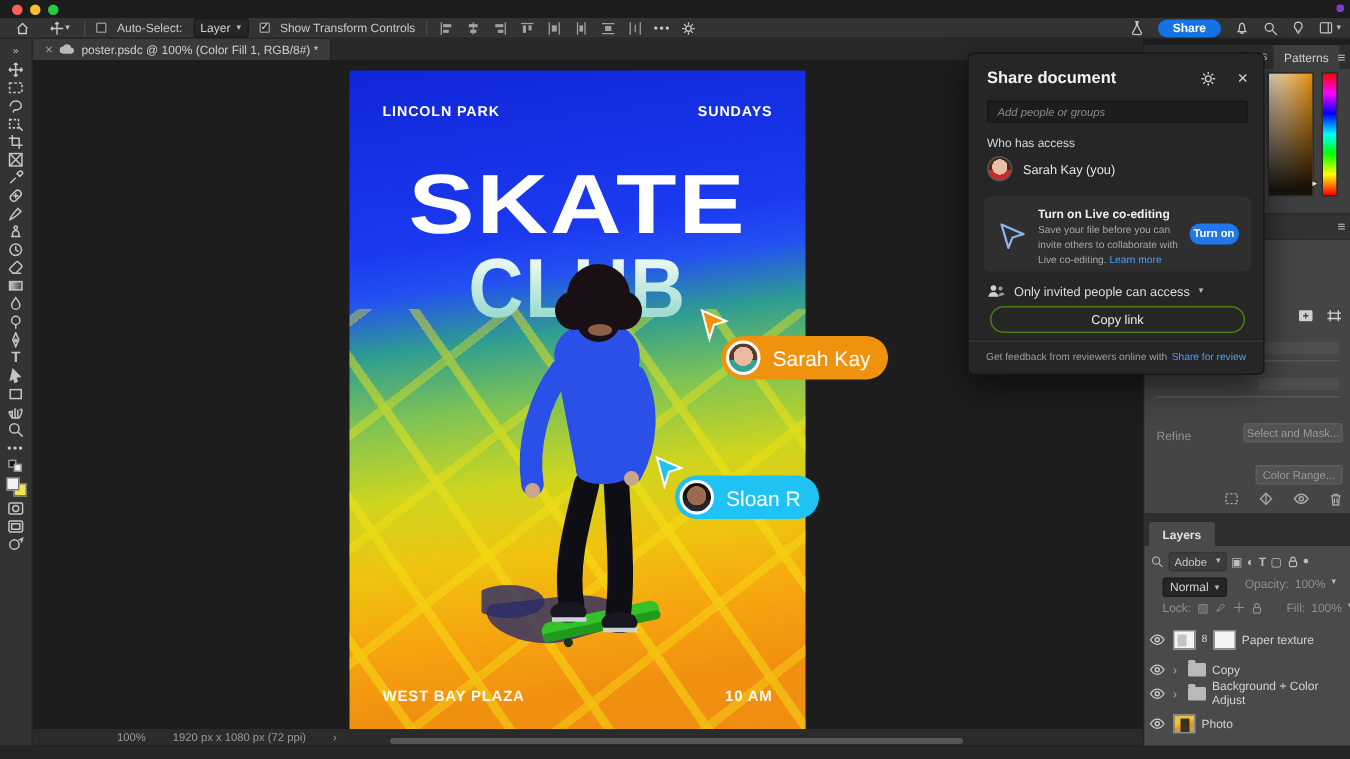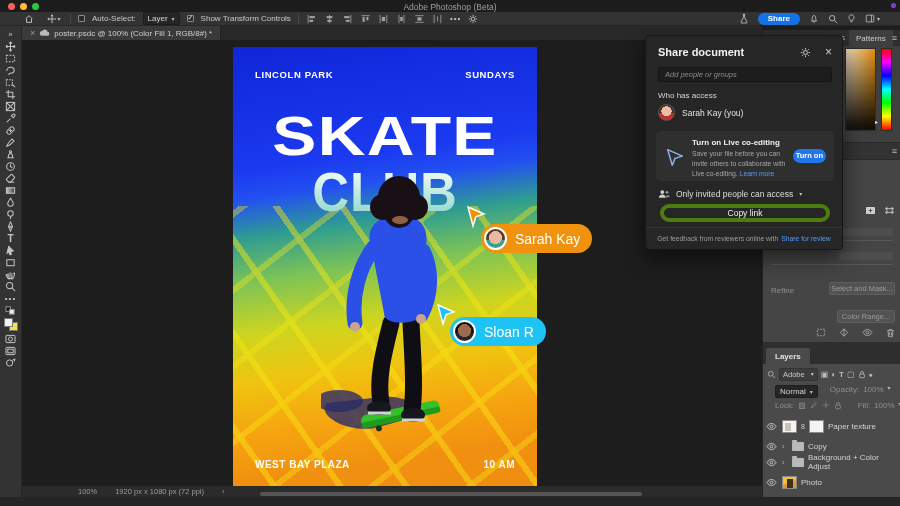--- a/index.html
+++ b/index.html
@@ -8,21 +8,21 @@
   .abs{position:absolute}
   svg{display:block}
 
   
   #titlebar{position:absolute;left:0;top:0;width:900px;height:12px;background:#1c1c1c}
   .tl{position:absolute;top:3px;width:7px;height:7px;border-radius:50%}
   #win-title{position:absolute;top:2px;left:0;right:0;text-align:center;font-size:8.5px;color:#9f9f9f}
   #notif-dot{position:absolute;right:4px;top:3px;width:5px;height:5px;border-radius:2px;background:#7d3bd4}
 
   
-  #optionsbar{position:absolute;left:0;top:12px;width:900px;height:14px;background:#333333;border-bottom:1px solid #262626;display:flex;align-items:center;gap:7px;padding:0 20px;font-size:8px;color:#c9c9c9}
+  #optionsbar{position:absolute;left:0;top:12px;width:900px;height:14px;background:#333333;border-bottom:1px solid #262626;display:flex;align-items:center;gap:7px;padding:0 6px;font-size:8px;color:#c9c9c9}
   .opt-sep{width:1px;height:10px;background:#474747}
   .cb{width:7px;height:7px;border:1px solid #8b8b8b;border-radius:1px;display:inline-block;position:relative;background:#2a2a2a}
   .cb.on::after{content:"✓";position:absolute;left:0;top:-2px;font-size:7px;color:#e0e0e0}
   .dd{background:#262626;border:1px solid #1d1d1d;border-radius:2px;padding:1px 4px;display:flex;align-items:center;gap:4px;color:#d4d4d4}
   .tri{font-size:6px;color:#bbb;line-height:1}
   .aicon{opacity:.85}
   #opt-right{margin-left:auto;display:flex;align-items:center;gap:9px}
   #share-pill{background:#1473e6;color:#fff;font-size:8px;font-weight:bold;border-radius:8px;padding:2px 10px;line-height:1}
 
   
@@ -118,34 +118,33 @@
   #who-lbl{position:absolute;left:12px;top:55px;font-size:8px;color:#d6d6d6}
   #owner-row{position:absolute;left:12px;top:68px;display:flex;align-items:center;gap:7px;font-size:8.5px;color:#e5e5e5}
   #owner-row .avatar{width:17px;height:17px;border-width:1px;border-color:#555}
   #coedit-card{position:absolute;left:10px;top:95px;width:178px;height:50px;background:#2f2f2f;border-radius:4px}
   #coedit-icon{position:absolute;left:8px;top:15px}
   #coedit-title{position:absolute;left:36px;top:7px;font-size:8px;font-weight:bold;color:#f0f0f0}
   #coedit-desc{position:absolute;left:36px;top:18px;width:104px;font-size:6.8px;line-height:1.45;color:#a6a6a6}
   .bluelink{color:#4f9cf8}
   #turnon-btn{position:absolute;right:8px;top:18px;background:#2176e8;color:#fff;font-size:7.5px;font-weight:bold;border-radius:9px;padding:3px 3px;line-height:1}
   #access-row{position:absolute;left:12px;top:153px;display:flex;align-items:center;gap:6px;font-size:8.5px;color:#dedede}
-  #copylink-btn{position:absolute;left:14px;top:168px;width:170px;height:18px;border:4px solid #4d7c0f;border-radius:10px;display:flex;align-items:center;justify-content:center;font-size:8.5px;color:#ededed}
+  #copylink-btn{position:absolute;left:14px;top:168px;width:170px;height:18px;border:1px solid #4d7c0f;border-radius:10px;display:flex;align-items:center;justify-content:center;font-size:8.5px;color:#ededed}
   #dlg-footer{position:absolute;left:0px;bottom:0px;width:196px;height:22px;border-top:1px solid #343434;display:flex;align-items:center;justify-content:center;font-size:6.8px;color:#9d9d9d;gap:3px}
 
   
   #winbottom{position:absolute;left:0;top:497px;width:900px;height:9px;background:#252525}
 </style>
 </head>
 <body>
 
 <div id="titlebar">
   <div class="tl" style="left:8px;background:#ff5f57"></div>
   <div class="tl" style="left:20px;background:#febc2e"></div>
   <div class="tl" style="left:32px;background:#28c840"></div>
-  <div id="win-title">Adobe Photoshop (Beta)</div>
   <div id="notif-dot"></div>
 </div>
 
 <div id="optionsbar">
   <span class="tool">
       <svg width="10" height="10" viewBox="0 0 12 12">
         <path d="M2 6l4-4 4 4M3 6v4h6V6" stroke="#c9c9c9" fill="none"></path>
       </svg>
     </span>
   <span class="tool">

